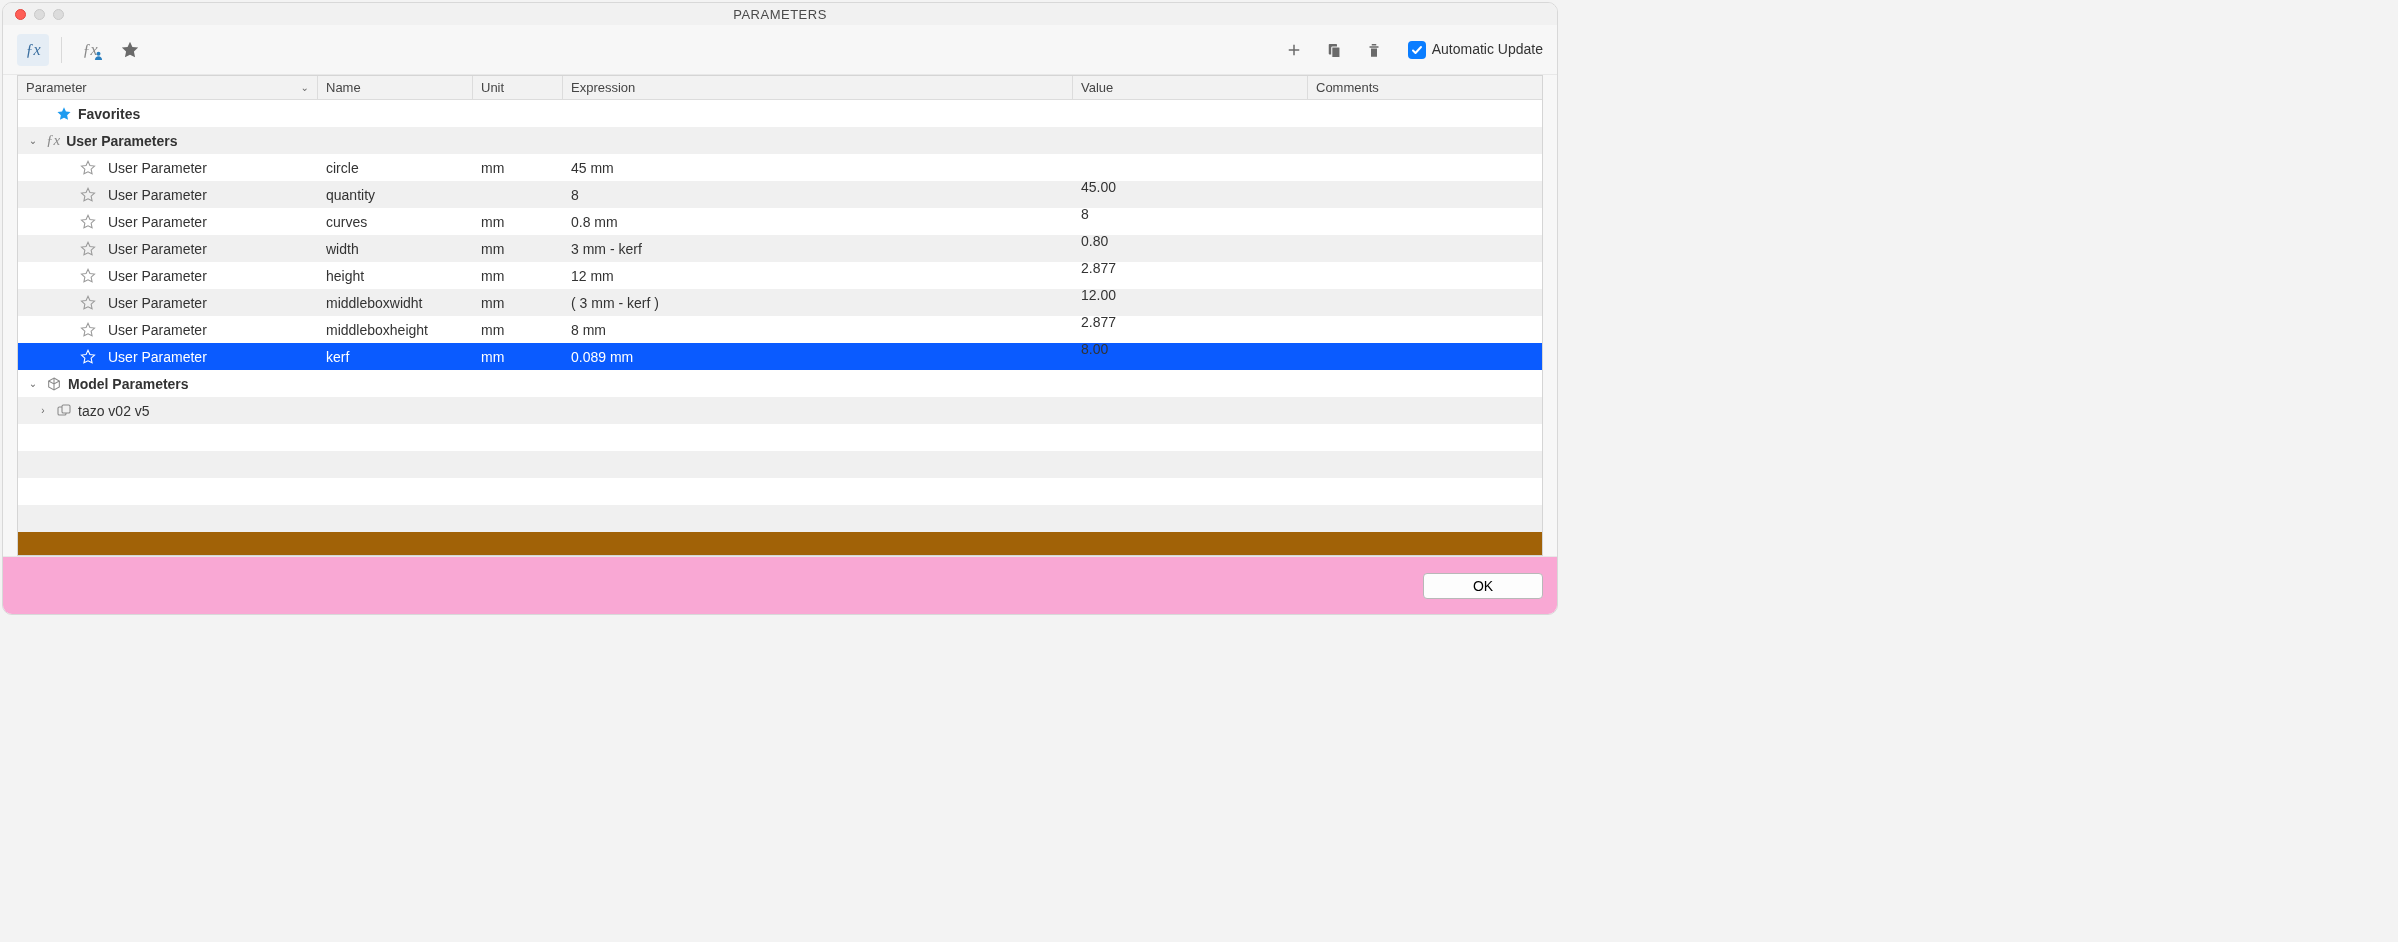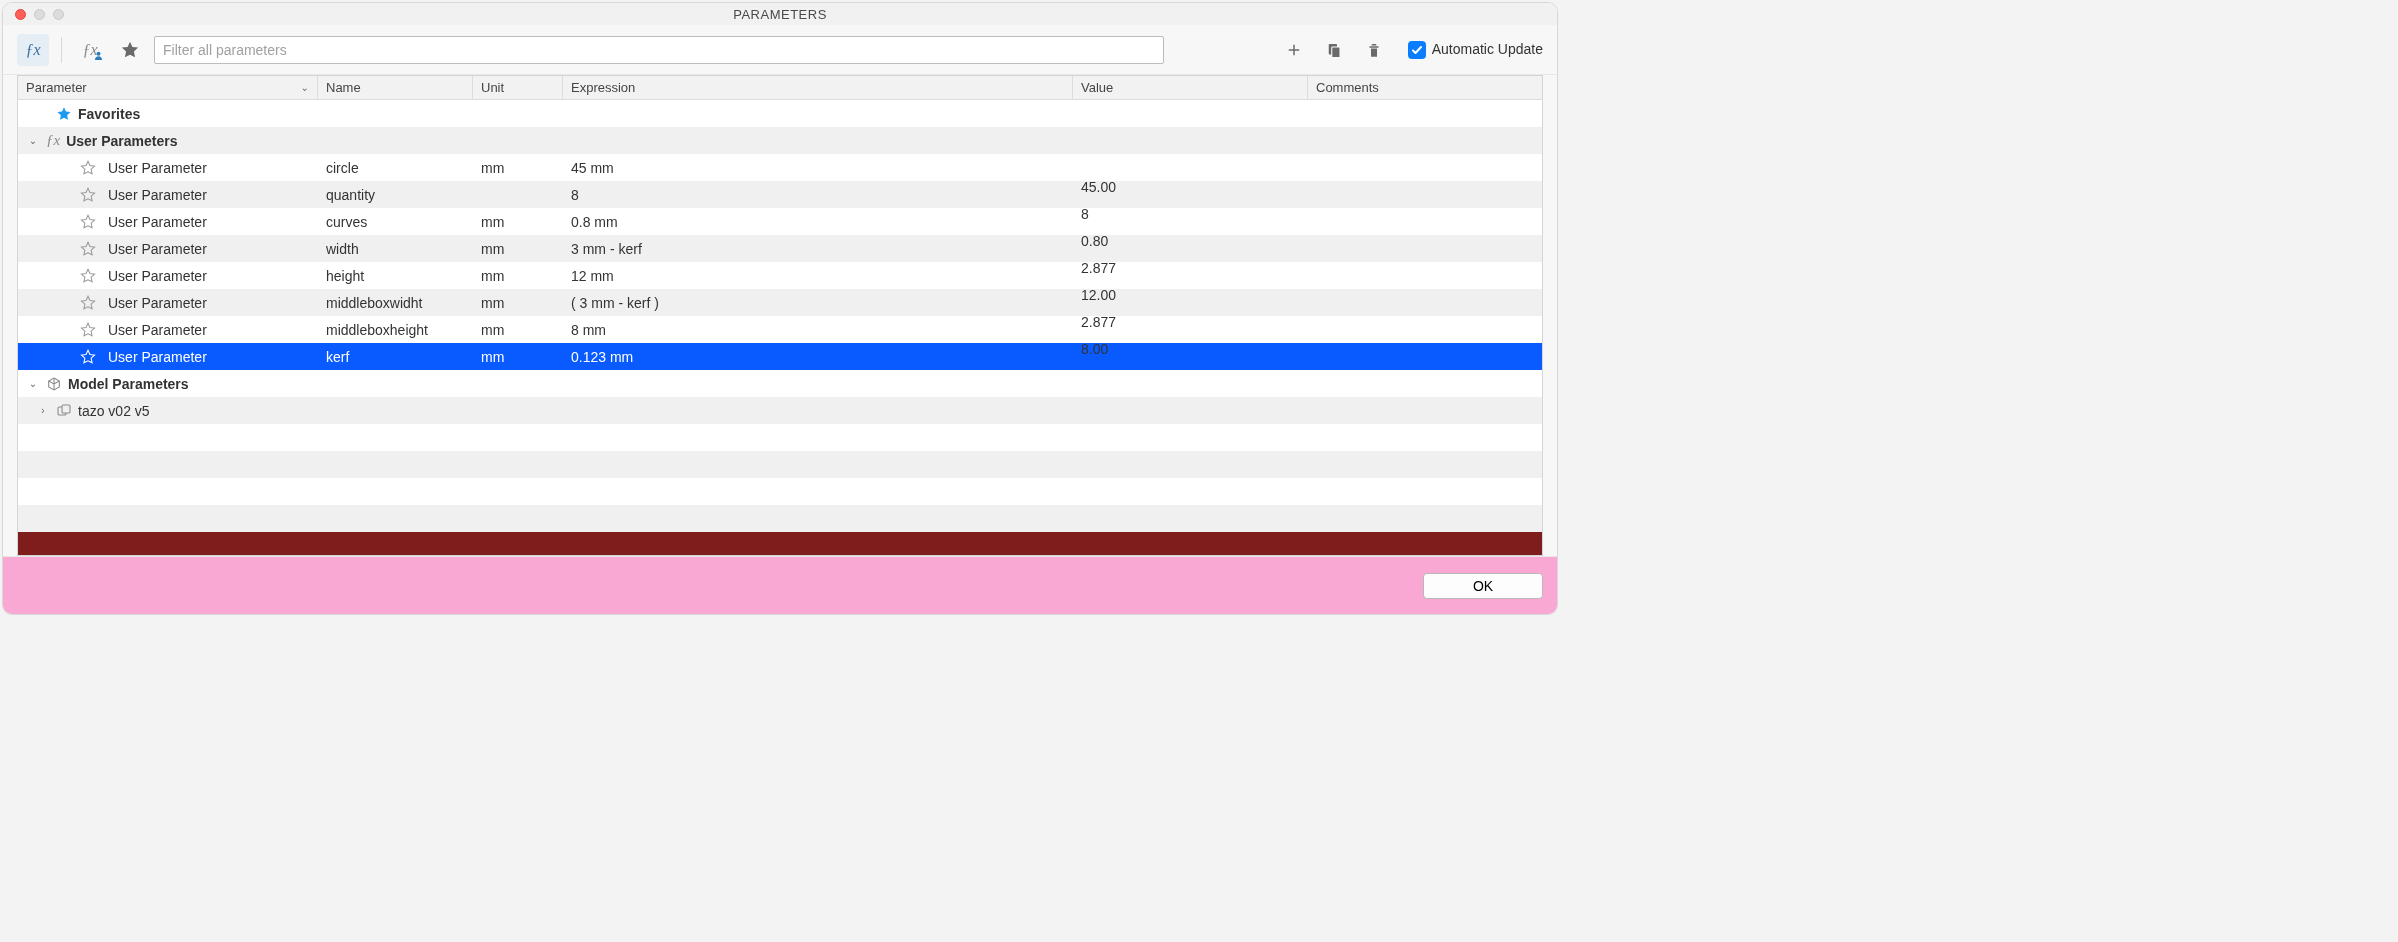--- a/index.html
+++ b/index.html
@@ -81,21 +81,21 @@
   .search-input::placeholder { color: #a0a0a0; }
   .spacer { flex: 1; }
   .auto-update { display: flex; align-items: flex-start; gap: 6px; margin-left: 10px; }
   .checkbox-wrap { width: 18px; height: 18px; border-radius: 4px; background: #0a7dff; display: flex; align-items: center; justify-content: center; }
   .checkbox-wrap svg { stroke: #fff; }
   .auto-update-label { font-size: 14px; color: #333; }
   
   .table-wrap {
     margin: 0 14px;
     border: 1px solid #d5d5d5;
-    background: #7f1d1d;
+    background: #a16207;
     flex: 1;
     overflow: hidden;
   }
   .thead {
     display: flex;
     height: 24px;
     background: #f2f2f2;
     border-bottom: 1px solid #dcdcdc;
     align-items: center;
     font-size: 13px;
@@ -190,21 +190,20 @@
             <circle cx="5" cy="3" r="2.2" fill="#2b7fbf"></circle>
             <path d="M1 10c0-2.8 2-4.2 4-4.2s4 1.4 4 4.2" fill="#2b7fbf"></path>
           </svg>
       </span>
     </div>
     <div class="tool-btn">
       <svg width="20" height="20" viewBox="0 0 24 24">
           <path d="M12 2l2.9 6.3 6.9.8-5.1 4.7 1.4 6.8L12 17.8 5.9 20.6l1.4-6.8L2.2 9.1l6.9-.8z" fill="#6a6a6a"></path>
         </svg>
     </div>
-    <input class="search-input" placeholder="Filter all parameters" style="">
     <div class="spacer"></div>
     <div class="tool-btn">
       <svg width="18" height="18" viewBox="0 0 24 24">
           <path d="M11 5h2v14h-2zM5 11h14v2H5z" fill="#6a6a6a"></path>
         </svg>
     </div>
     <div class="tool-btn">
       <svg width="18" height="18" viewBox="0 0 24 24">
           <rect x="5" y="4" width="11" height="14" rx="1" fill="#6a6a6a"></rect>
           <rect x="9" y="8" width="11" height="14" rx="1" fill="#6a6a6a" stroke="#f7f7f7" stroke-width="1.5"></rect>
@@ -391,21 +390,21 @@
             <div class="cell cell-param indent-2" style="padding-left:62px;">
               <span class="star-icon" style="color:#ffffff;">
                 <svg width="16" height="16" viewBox="0 0 24 24">
                   <path d="M12 2l2.9 6.3 6.9.8-5.1 4.7 1.4 6.8L12 17.8 5.9 20.6l1.4-6.8L2.2 9.1l6.9-.8z" fill="none" stroke="currentColor" stroke-width="1.6"></path>
                 </svg>
               </span>
               <span class="param-type" style="margin-left:6px;">User Parameter</span>
             </div>
             <div class="cell cell-name">kerf</div>
             <div class="cell cell-unit">mm</div>
-            <div class="cell cell-expr">0.123 mm</div>
+            <div class="cell cell-expr">0.089 mm</div>
             <div class="cell cell-value">0.123</div>
             <div class="cell cell-comments"></div>
           </div>
         </div>
 
       <div class="row stripe-even">
         <div class="cell cell-param indent-0">
           <span class="tree-toggle">⌄</span>
           <span>
             <svg width="16" height="16" viewBox="0 0 24 24" fill="none" stroke="#8a8a8a" stroke-width="1.6">

